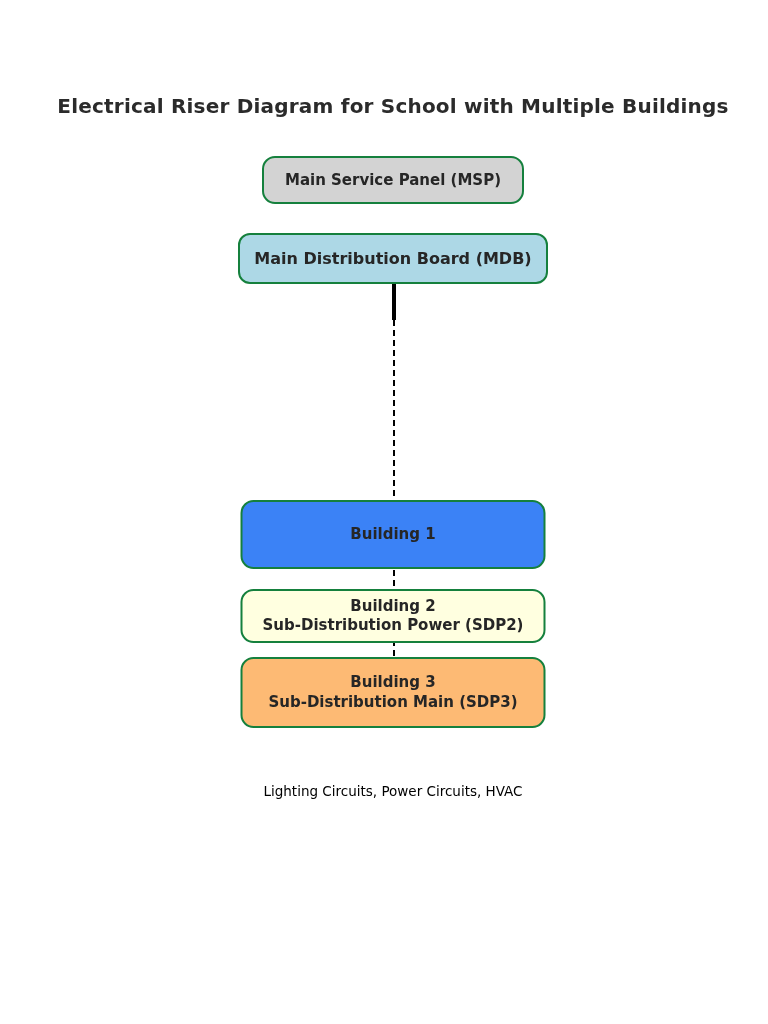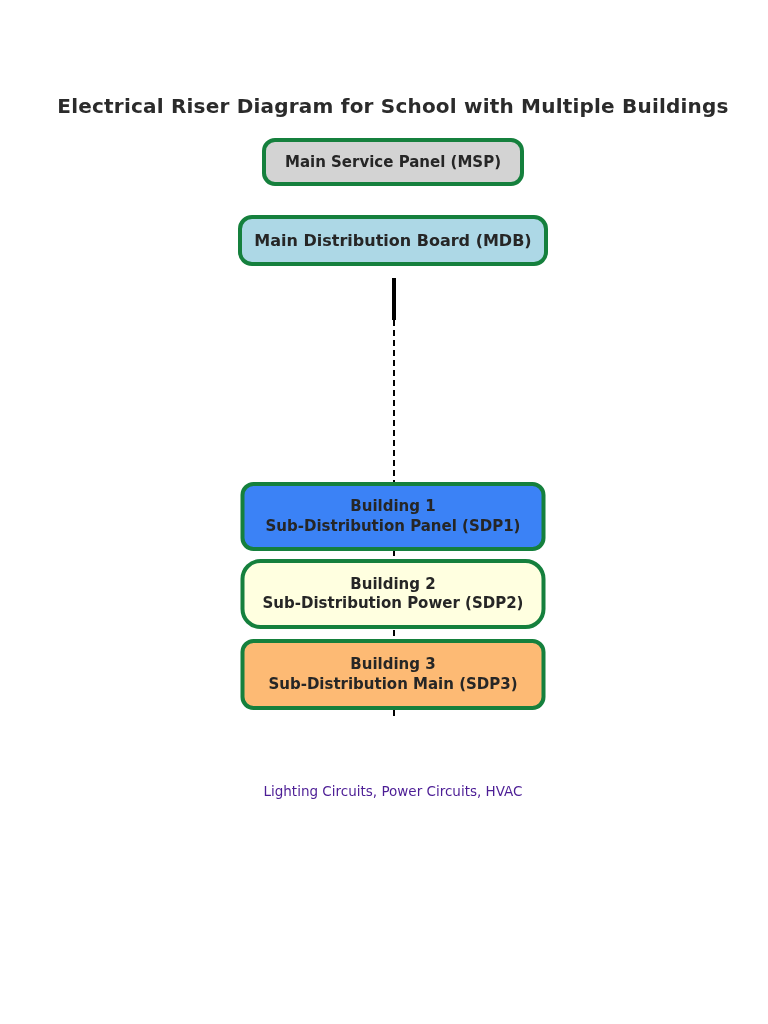--- a/index.html
+++ b/index.html
@@ -20,36 +20,37 @@
     white-space: nowrap;
     font-size: 20px;
     font-weight: bold;
     color: #2b2b2b;
     letter-spacing: 0.2px;
   }
   .node {
     position: absolute;
     left: 393px;
     transform: translateX(-50%);
-    border: 4px solid #15803d;
+    border: 2px solid #15803d;
     border-radius: 13px;
     display: flex;
     flex-direction: column;
     align-items: center;
     justify-content: center;
     text-align: center;
     z-index: 2;
     color: #262626;
     font-weight: bold;
+    margin-top: 18px;
   }
   .node-msp    { top: 138px; width: 262px; height: 48px; font-size: 15px; }
   .node-mdb    { top: 215px; width: 310px; height: 51px; font-size: 16px; border-radius: 14px; }
   .node-bldg   { width: 305px; font-size: 15px; line-height: 19.5px; }
   .node-bldg1  { top: 482px; height: 69px; }
-  .node-bldg2  { top: 559px; height: 70px; border-radius: 20px; }
+  .node-bldg2  { top: 571px; height: 54px; }
   .node-bldg3  { top: 639px; height: 71px; }
   .riser-line-solid {
     position: absolute;
     left: 391.5px;
     top: 278px;
     width: 4px;
     height: 42px;
     background: #000000;
     z-index: 1;
   }
@@ -63,45 +64,44 @@
     z-index: 1;
   }
   .footer-label {
     position: absolute;
     top: 783px;
     left: 393px;
     transform: translateX(-50%);
     white-space: nowrap;
     font-size: 13.5px;
     font-weight: normal;
-    color: #4c1d95;
+    color: #000000;
   }
 </style>
 </head>
 <body>
 
 <div class="canvas">
 
   <div class="diagram-title">Electrical Riser Diagram for School with Multiple Buildings</div>
 
   <div class="node node-msp" style="background-color: rgb(211, 211, 211);">
     <span>Main Service Panel (MSP)</span>
   </div>
 
-  <div class="node node-mdb" style="background-color: rgb(173, 216, 230);">
+  <div class="node node-mdb" style="background-color: rgb(173, 216, 230); border-radius: 12px;">
     <span>Main Distribution Board (MDB)</span>
   </div>
 
   <div class="riser-line-solid"></div>
 
   <div class="riser-line-dashed"></div>
 
   <div class="node node-bldg node-bldg1" style="background-color: #3b82f6;">
     <span>Building 1</span>
-    <span>Sub-Distribution Panel (SDP1)</span>
   </div>
 
   <div class="node node-bldg node-bldg2" style="background-color: rgb(255, 255, 224);">
     <span>Building 2</span>
     <span>Sub-Distribution Power (SDP2)</span>
   </div>
 
   <div class="node node-bldg node-bldg3" style="background-color: #fdba74;">
     <span>Building 3</span>
     <span>Sub-Distribution Main (SDP3)</span>

